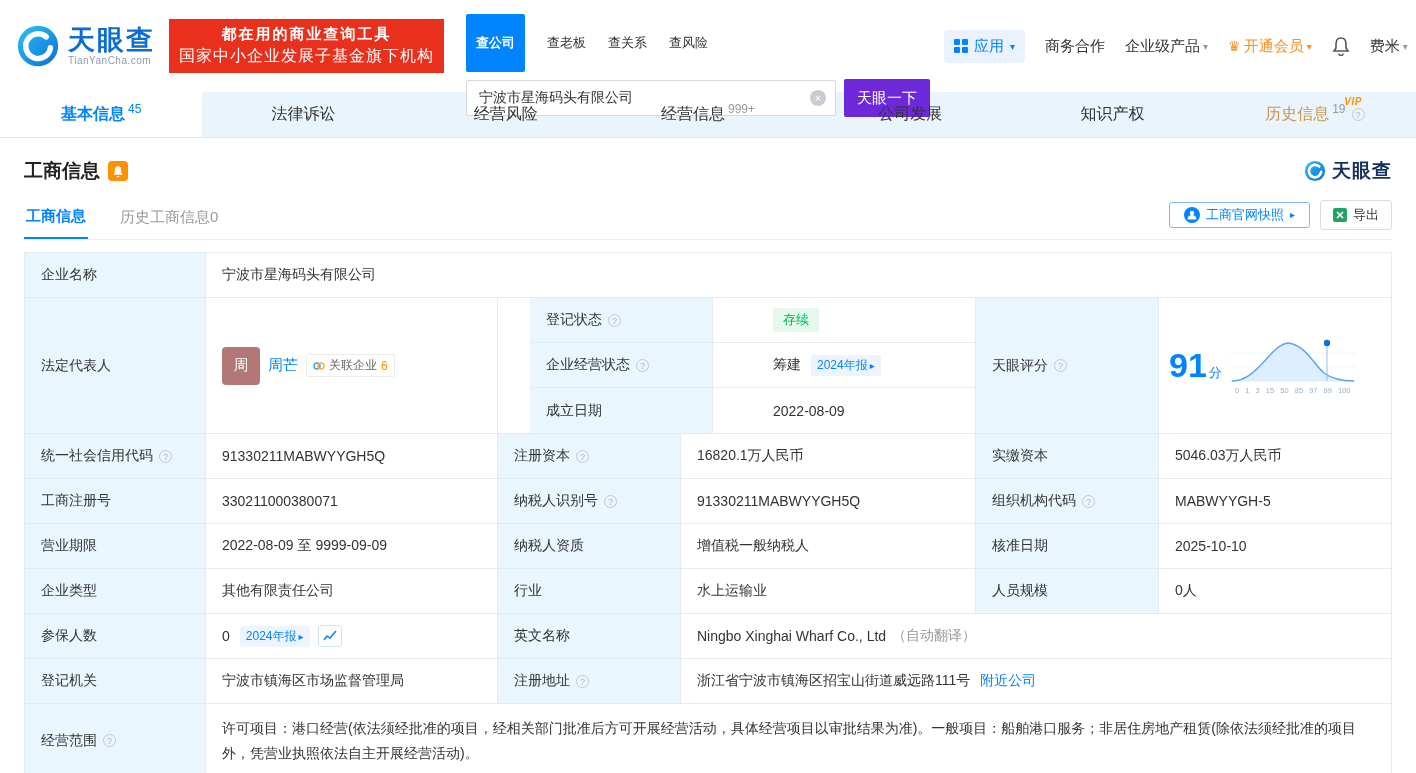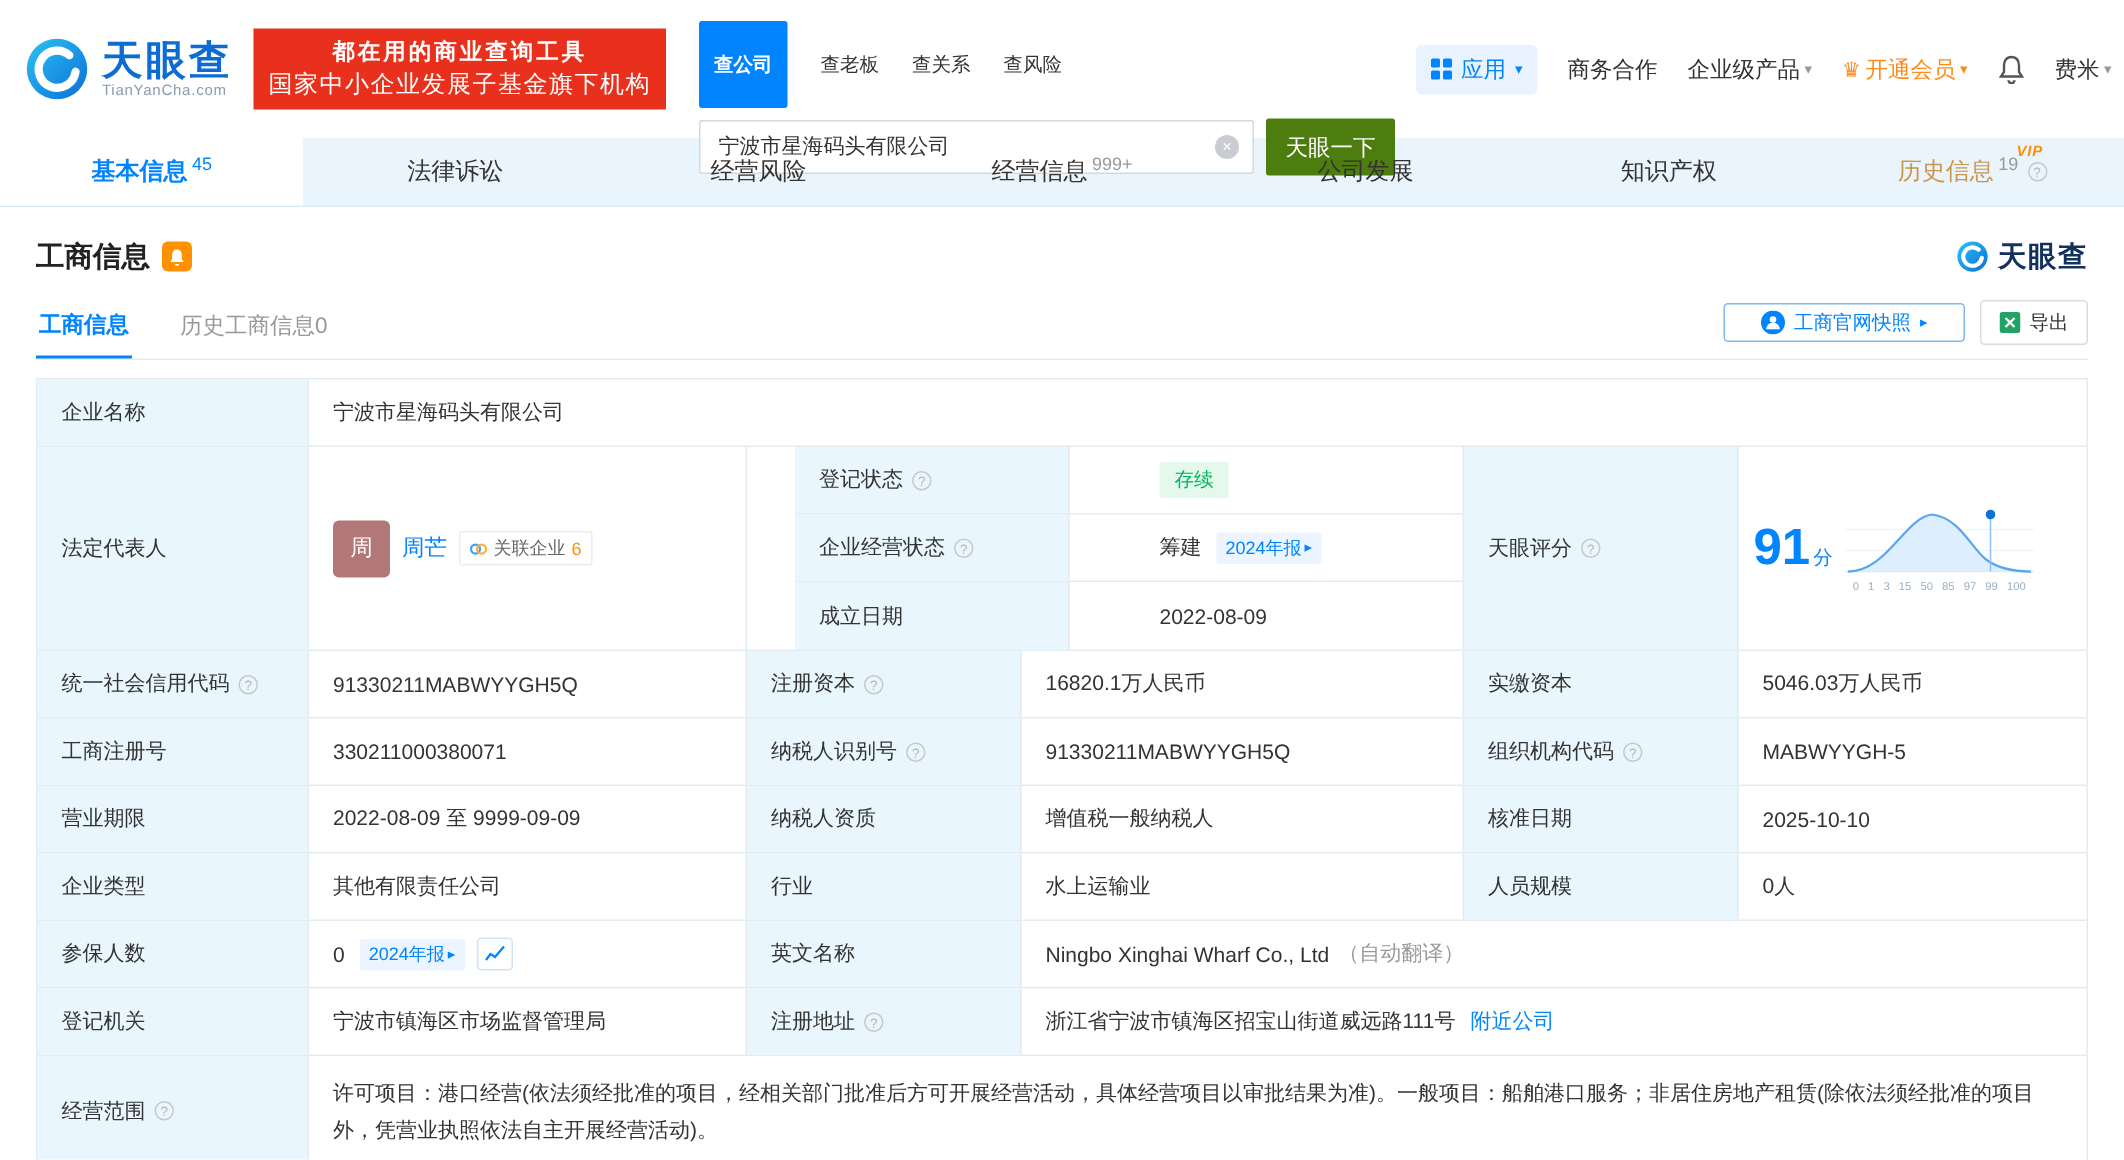--- a/index.html
+++ b/index.html
@@ -28,21 +28,21 @@
   .searchbox input {
     width:370px; height:36px; border:1px solid #d4d9de; border-radius:2px;
     padding:0 36px 0 12px; font-size:14px; color:#333; outline:none;
     font-family:"Liberation Sans", sans-serif;
   }
   .clear-ic {
     position:absolute; right:10px; top:10px; width:16px; height:16px; border-radius:50%;
     background:#c9ccd1; color:#fff; font-size:11px; line-height:16px; text-align:center; cursor:pointer;
   }
   .search-btn {
-    margin-left:8px; height:38px; width:86px; background:#4d7c0f; color:#fff;
+    margin-left:8px; height:38px; width:86px; background:#6d28d9; color:#fff;
     border:none; border-radius:2px; font-size:15px; cursor:pointer;
     font-family:"Liberation Sans", sans-serif;
   }
 
   .hdr-right { margin-left:auto; display:flex; align-items:center; gap:20px; font-size:15px; white-space:nowrap; }
   .app-pill { display:flex; align-items:center; gap:6px; background:#e9f3ff; color:#0084ff; padding:7px 10px; border-radius:4px; cursor:pointer; }
   .grid-ic { width:14px; height:14px; display:grid; grid-template-columns:1fr 1fr; grid-template-rows:1fr 1fr; gap:2px; }
   .grid-ic i { background:#0084ff; border-radius:1px; }
   .hlink { cursor:pointer; display:inline-flex; align-items:center; gap:3px; color:#333; }
   .hlink.vip { color:#ff8c1a; }
@@ -73,21 +73,21 @@
   .sec-brand { margin-left:auto; display:flex; align-items:center; gap:6px; }
   .sec-brand-text { font-size:19px; font-weight:bold; color:#14305c; letter-spacing:1px; }
 
   
   .subtabs { display:flex; align-items:center; margin:4px 24px 0; border-bottom:1px solid #ececec; }
   .subtab { font-size:15px; padding:11px 2px; margin-right:30px; cursor:pointer; }
   .subtab.active { color:#0084ff; font-weight:bold; border-bottom:2px solid #0084ff; }
   .subtab.muted { color:#999; }
   .subtab-actions { margin-left:auto; display:flex; gap:10px; align-items:center; padding-bottom:6px; }
   .btn-snapshot {
-    display:inline-flex; align-items:center; gap:6px; height:26px; padding:0 24px;
+    display:inline-flex; align-items:center; gap:6px; height:26px; padding:0 14px;
     border:1px solid #7fb8f0; border-radius:3px; background:#fff; color:#0084ff; font-size:13px; cursor:pointer;
     font-family:"Liberation Sans", sans-serif;
   }
   .btn-export {
     display:inline-flex; align-items:center; gap:6px; height:30px; padding:0 12px;
     border:1px solid #dcdcdc; border-radius:3px; background:#fff; color:#333; font-size:13px; cursor:pointer;
     font-family:"Liberation Sans", sans-serif;
   }
   .arr { font-size:10px; }
 

